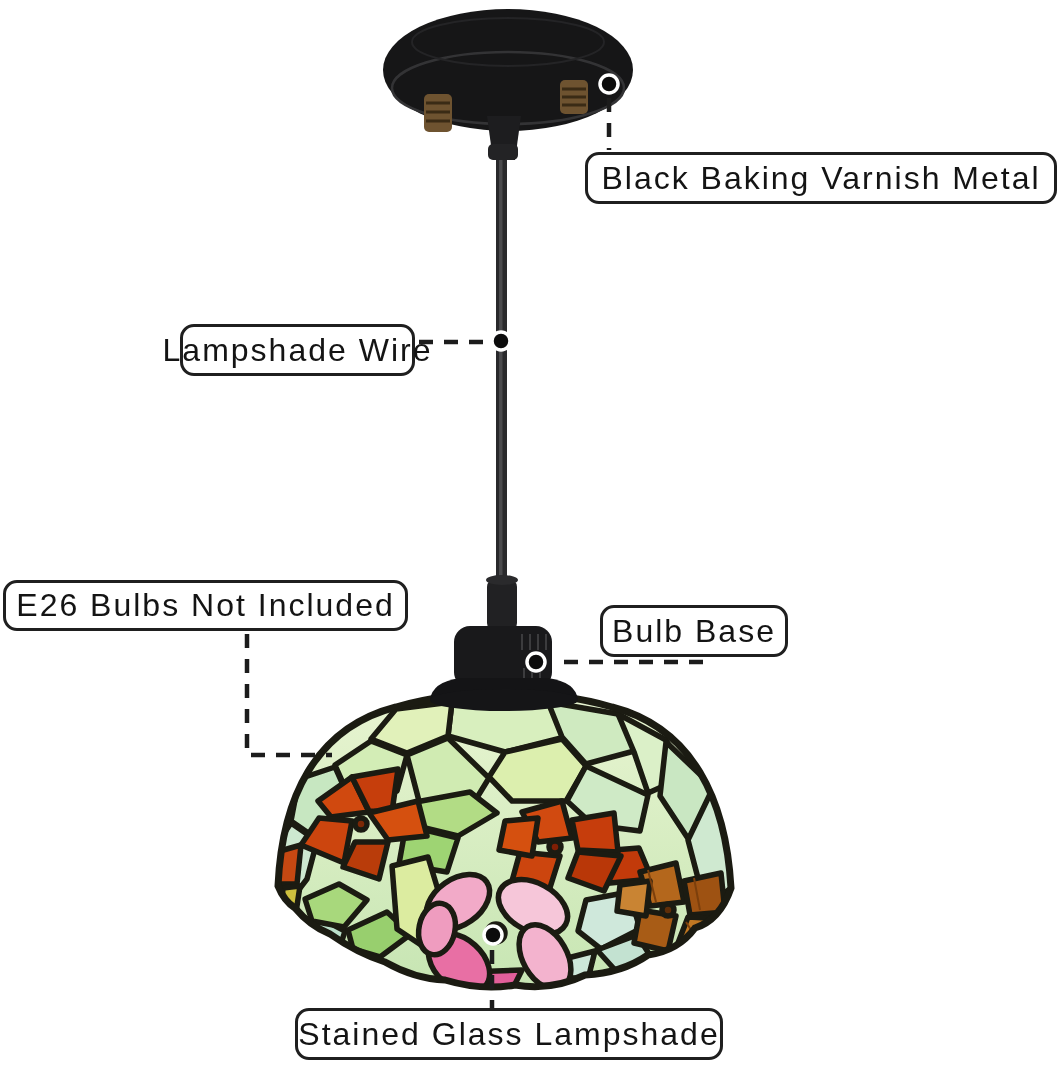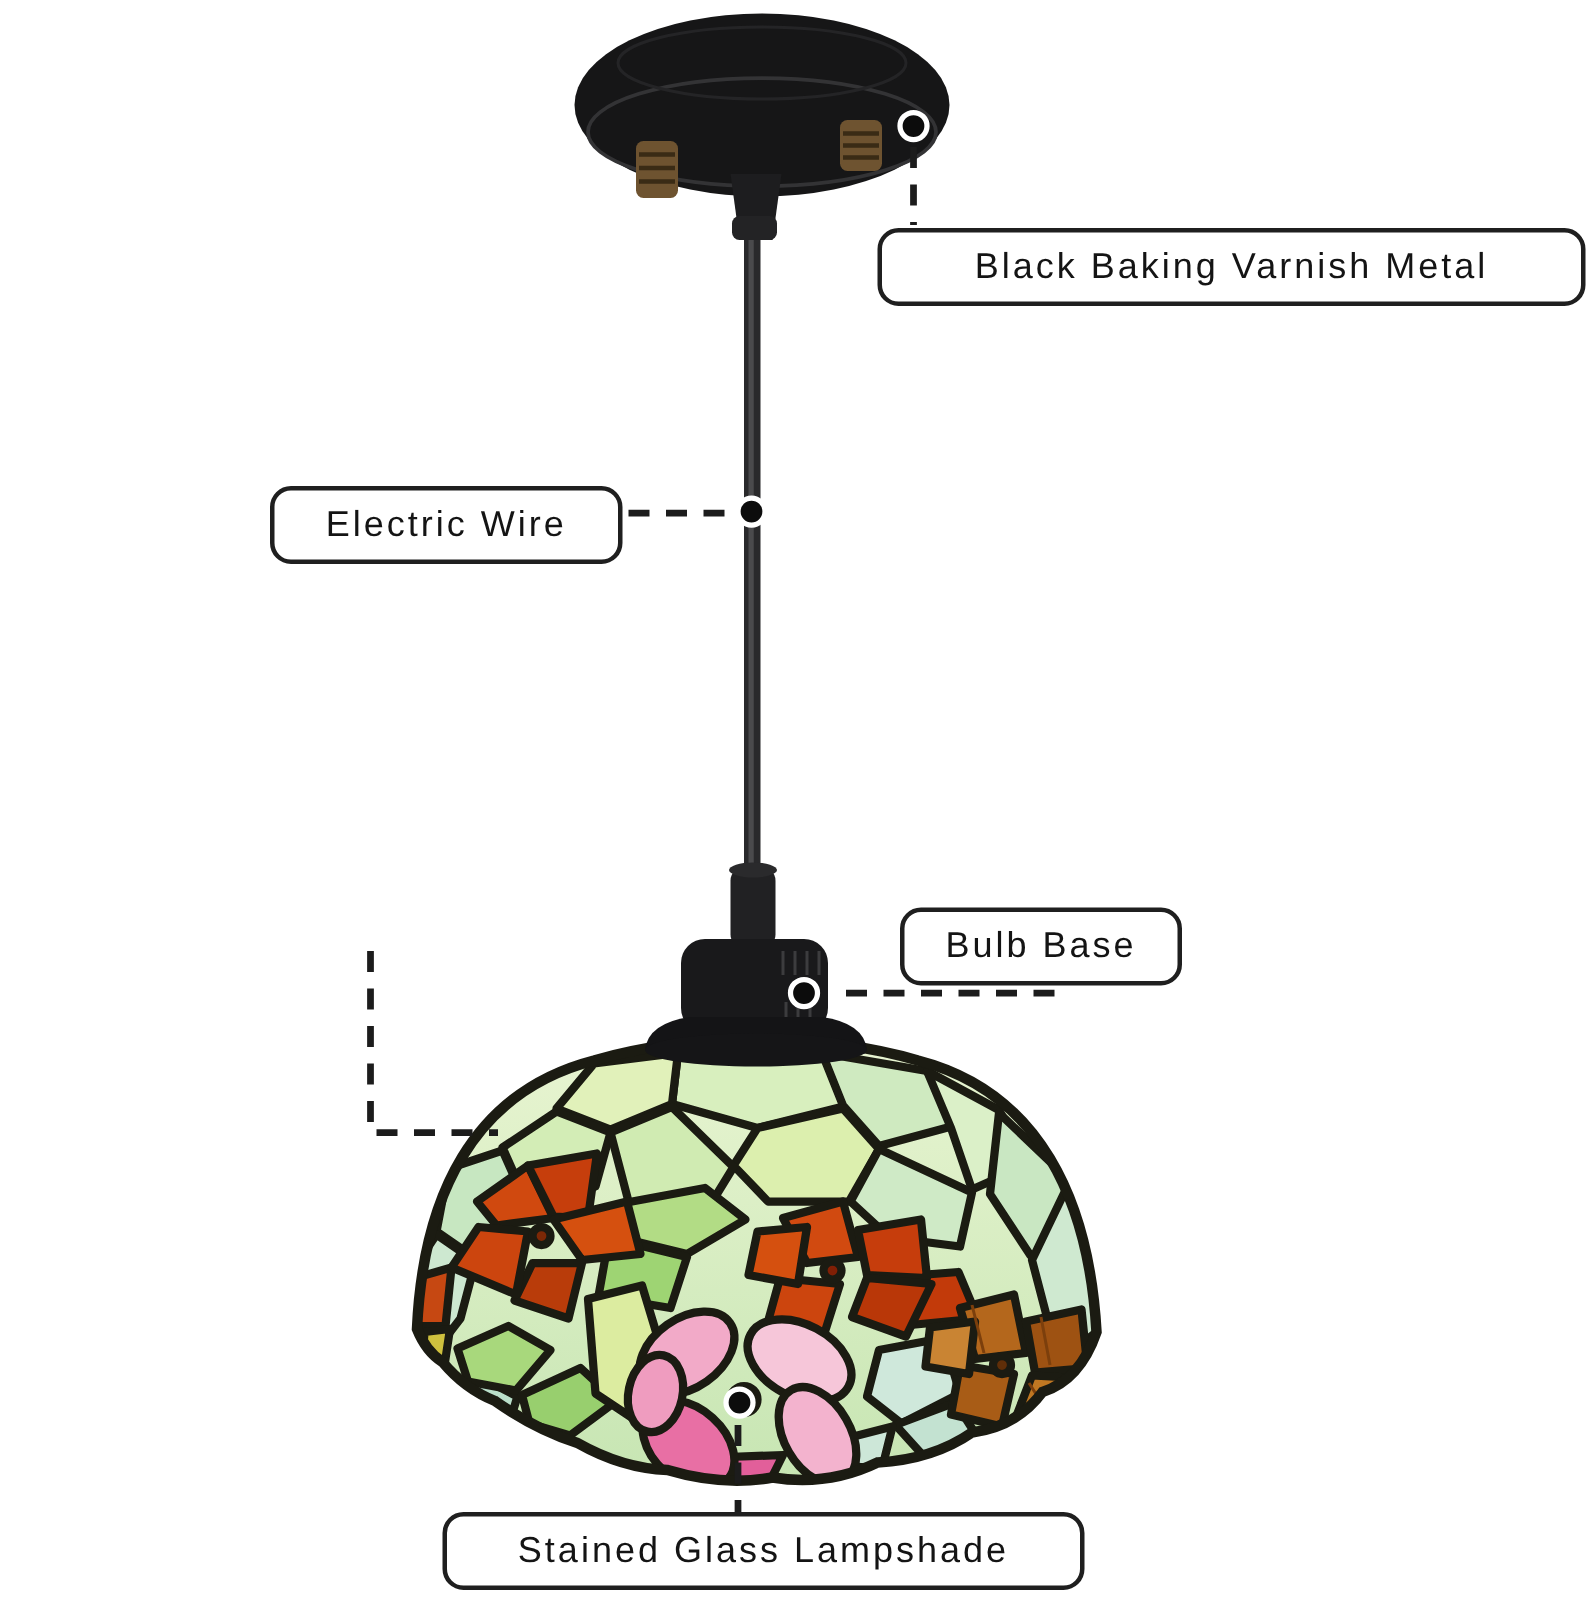--- a/index.html
+++ b/index.html
@@ -11,21 +11,21 @@
     font-family:"Liberation Sans", sans-serif;
   }
   .lamp-svg{position:absolute;left:0;top:0;}
   .label{
     position:absolute;
     box-sizing:border-box;
     display:flex;align-items:center;justify-content:center;
     background:#ffffff;
     border:3px solid #1f1f1f;
     border-radius:14px;
-    font-size:24px;
+    font-size:32px;
     letter-spacing:2px;
     color:#141414;
     white-space:nowrap;
   }
   .label-metal { left:585px; top:152px; width:472px; height:52px; }
   .label-wire  { left:180px; top:324px; width:235px; height:52px; }
   .label-bulbs { left:3px;   top:580px; width:405px; height:51px; }
   .label-base  { left:600px; top:583px; width:188px; height:52px;margin-top:22px; }
   .label-shade { left:295px; top:1008px;width:428px; height:52px; }
 </style>
@@ -172,21 +172,24 @@
       <circle cx="501" cy="341" r="9"></circle>
       <circle cx="536" cy="662" r="9"></circle>
       <circle cx="493" cy="935" r="9"></circle>
     </g>
   </svg>
 
   <div class="label label-metal">
     <span>Black Baking Varnish Metal</span>
   </div>
   <div class="label label-wire">
-    <span>Electric Wire</span>
+    <span>Lampshade Wire</span>
+  </div>
+  <div class="label label-bulbs">
+    <span>E26 Bulbs Not Included</span>
   </div>
   <div class="label label-base">
     <span>Bulb Base</span>
   </div>
   <div class="label label-shade">
     <span>Stained Glass Lampshade</span>
   </div>
 
 </div>
 

